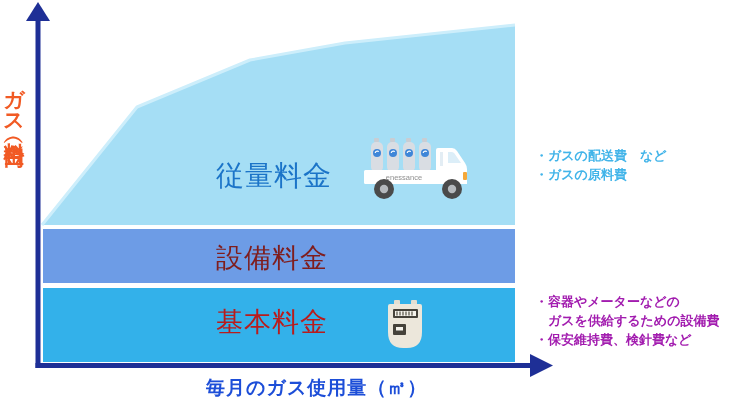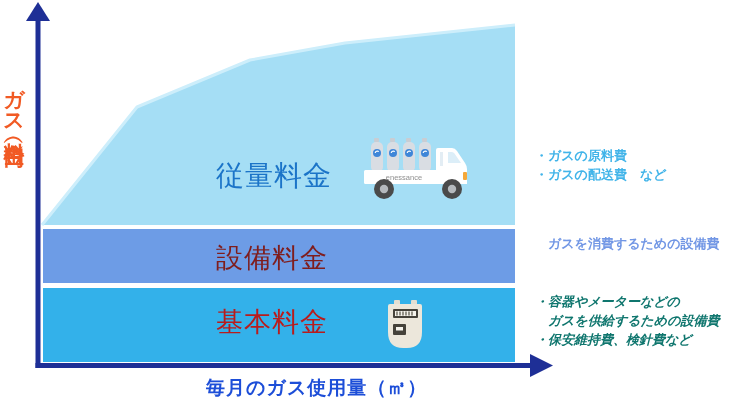--- a/index.html
+++ b/index.html
@@ -45,21 +45,21 @@
     white-space:nowrap;
   }
   .note{
     left:535px;
     font-size:13px;font-weight:bold;
     line-height:19px;
     white-space:nowrap;
   }
   .note-volume{top:146px;color:#41b4e9;}
   .note-equipment{top:234px;color:#7297e5;}
-  .note-basic{top:292px;color:#0f766e;font-style:italic;}
+  .note-basic{top:292px;color:#a21caf;}
 </style>
 </head>
 <body>
 
 <div class="stage">
 
   <svg class="abs" style="left:0;top:0" width="735" height="400" viewBox="0 0 735 400">
 
     <polygon points="42,225 137,107 250,60 345,43 515,25 515,225" fill="#a5def5"></polygon>
     <polyline points="42,225 137,107 250,60 345,43 515,25" fill="none" stroke="#cdeefb" stroke-width="3" stroke-linejoin="round"></polyline>
@@ -137,25 +137,24 @@
       <line x1="19" y1="13.5" x2="19" y2="17.5"></line>
       <line x1="22" y1="13.5" x2="22" y2="17.5"></line>
       <line x1="25" y1="13.5" x2="25" y2="17.5"></line>
       <line x1="28" y1="13.5" x2="28" y2="17.5"></line>
     </g>
     <rect x="9" y="26" width="13" height="11" rx="1" fill="#45423a"></rect>
     <rect x="12" y="29" width="7" height="3.5" fill="#f5f3ec"></rect>
   </svg>
 
   <div class="abs note note-volume">
+    <div>・ガスの配送費　など</div>
     <div>・ガスの原料費</div>
-    <div>・ガスの配送費　など</div>
   </div>
   <div class="abs note note-equipment">
-    <div>　ガスを消費するための設備費</div>
   </div>
   <div class="abs note note-basic">
     <div>・容器やメーターなどの</div>
     <div>　ガスを供給するための設備費</div>
     <div>・保安維持費、検針費など</div>
   </div>
 
 </div>
 
 </body></html>

